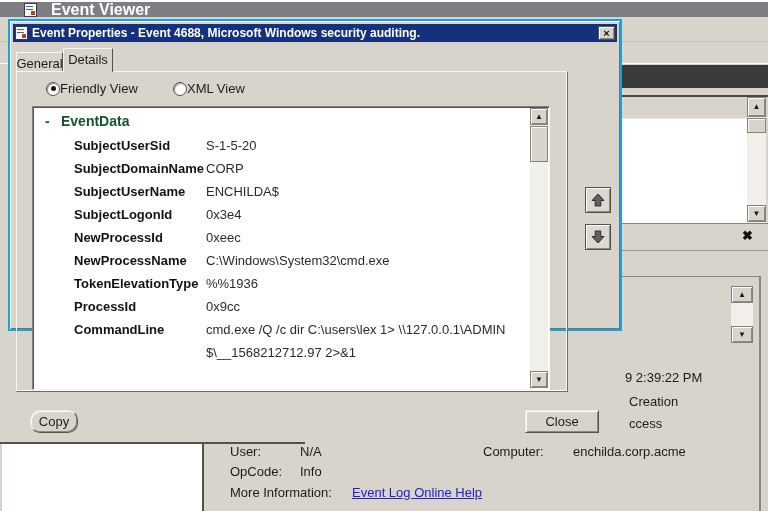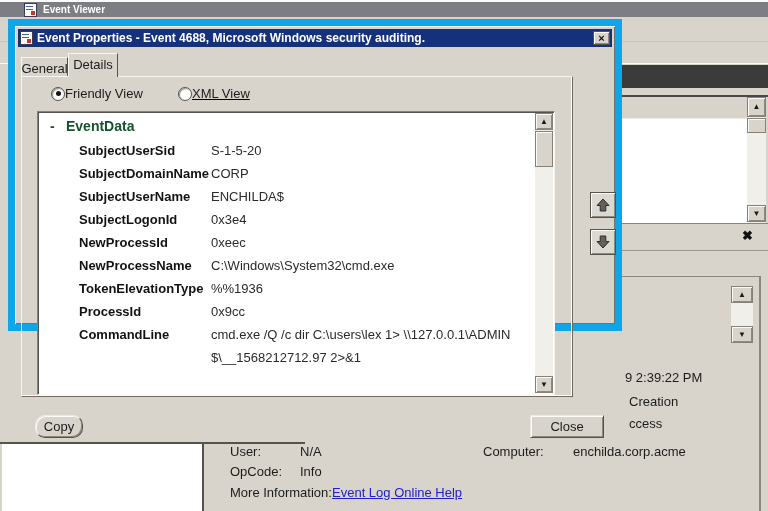--- a/index.html
+++ b/index.html
@@ -4,42 +4,42 @@
 <style>
   html,body{margin:0;padding:0;}
   body{font-family:"Liberation Sans",sans-serif;background:#666;}
   .stage{position:relative;width:768px;height:511px;background:#d8d4cc;overflow:hidden;}
   .abs{position:absolute;}
   .txt13{font-size:13px;line-height:15px;color:#1c1c1c;white-space:nowrap;}
 
   
   .bg-topline{left:0;top:0;width:768px;height:2px;background:#fbfbfa;}
   .bg-titlebar{left:0;top:2px;width:768px;height:15px;background:#7d7d84;display:flex;align-items:center;}
-  .bg-titlebar .ttl{color:#fff;font-size:10px;font-weight:bold;margin-left:6px;white-space:nowrap;}
+  .bg-titlebar .ttl{color:#fff;font-size:16px;font-weight:bold;margin-left:14px;white-space:nowrap;}
   .bg-menustrip{left:0;top:17px;width:768px;height:24px;background:#d8d4cc;border-bottom:1px solid #c9c5bd;}
   .bg-toolbar{left:0;top:42px;width:768px;height:21px;background:#d8d4cc;border-bottom:1px solid #fdfcfa;}
   .bg-darkband{left:560px;top:65px;width:208px;height:23px;background:#3b3b3b;}
   .bg-darkline{left:560px;top:95px;width:208px;height:2px;background:#4a4846;}
   .bg-list{left:560px;top:97px;width:206px;height:126px;background:#fff;}
   .bg-list-header{position:absolute;left:0;top:0;right:19px;height:21px;background:#d8d4cc;border-bottom:1px solid #eceae5;}
   .sb{position:absolute;background:#f1efe9;}
   .sb-btn{position:absolute;left:0;width:100%;background:#d8d4cc;border:1px solid #858178;box-shadow:inset 1px 1px 0 #fbfaf7,inset -1px -1px 0 #8d897f;color:#1a1a1a;font-size:8px;line-height:1;display:flex;align-items:center;justify-content:center;box-sizing:border-box;}
   .sb-thumb{position:absolute;left:0;width:100%;background:#d8d4cc;border:1px solid #858178;box-shadow:inset 1px 1px 0 #fbfaf7;box-sizing:border-box;}
   .bg-div1{left:560px;top:223px;width:208px;height:1px;background:#88857d;}
   .bg-actionrow{left:560px;top:226px;width:208px;height:24px;background:#d8d4cc;border-bottom:1px solid #9b978f;}
   .bg-pvclose{left:742px;top:228px;font-size:13px;font-weight:bold;color:#111;cursor:default;}
   .bg-preview-top{left:560px;top:276px;width:200px;height:1px;background:#8a8780;}
   .bg-preview-right{left:759px;top:276px;width:2px;height:235px;background:#8a8780;}
   .frag{color:#1c1c1c;font-size:13px;white-space:nowrap;}
   .bg-splitline{left:0;top:442px;width:305px;height:2px;background:#55524b;}
   .bg-leftpane{left:2px;top:444px;width:200px;height:67px;background:#fff;border-right:2px solid #55524b;}
-  .link{color:#2121cc;text-decoration:underline;cursor:pointer;}
+  .link{color:#2121cc;text-decoration:underline;cursor:pointer;margin-left:20px;}
 
   
-  .dialog{left:8px;top:19px;width:614px;height:312px;background:#d8d4cc;border:7px solid #0ea5e9;box-shadow:inset 1px 1px 0 #fcfbf9,inset -1px -1px 0 #76726a;box-sizing:border-box;z-index:10;}
+  .dialog{left:8px;top:19px;width:614px;height:312px;background:#d8d4cc;border:2px solid #0ea5e9;box-shadow:inset 1px 1px 0 #fcfbf9,inset -1px -1px 0 #76726a;box-sizing:border-box;z-index:10;}
   .d-titlebar{position:absolute;left:3px;top:3px;right:3px;height:18px;background:#15317c;display:flex;align-items:center;}
   .d-titlebar .ttl{color:#fff;font-size:12px;font-weight:bold;margin-left:4px;white-space:nowrap;overflow:hidden;}
   .d-close{position:absolute;right:2px;top:2px;width:17px;height:14px;background:#d8d4cc;border:1px solid #55524b;box-shadow:inset 1px 1px 0 #fff,inset -1px -1px 0 #8d897f;font-size:11px;font-weight:bold;color:#111;display:flex;align-items:center;justify-content:center;line-height:1;box-sizing:border-box;}
   .tab{position:absolute;background:#d8d4cc;border:1px solid #55524b;border-bottom:none;border-top-color:#f7f5f1;border-left-color:#f7f5f1;font-size:13px;color:#1c1c1c;display:flex;align-items:flex-start;justify-content:center;padding-top:3px;box-sizing:border-box;}
   .tab-general{left:6px;top:31px;width:47px;height:19px;z-index:2;text-align:center;}
   .tab-details{left:53px;top:27px;width:50px;height:24px;z-index:4;}
   .tab-frame{position:absolute;left:6px;top:50px;width:552px;height:321px;border:1px solid #6e6a62;border-top-color:#f7f5f1;border-left-color:#f7f5f1;box-shadow:inset -1px -1px 0 #fdfcfa;box-sizing:border-box;z-index:3;}
   .radio-opt{position:absolute;display:flex;align-items:center;z-index:5;}
   .radio-circle{width:12px;height:12px;border-radius:50%;background:#fff;border:1px solid #55524b;box-shadow:inset 1px 1px 1px #9a968e;position:relative;display:inline-block;}
   .radio-opt.selected .radio-circle::after{content:"";position:absolute;left:3.5px;top:3.5px;width:5px;height:5px;border-radius:50%;background:#161616;}
@@ -131,21 +131,21 @@
     <div class="tab tab-details">
       <span>Details</span>
     </div>
 
     <div class="tab-frame"></div>
 
     <div class="radio-opt selected" style="left:36px;top:60px;">
       <span class="radio-circle"></span>
       <span class="radio-label">Friendly View</span>
     </div>
-    <div class="radio-opt" style="left:163px;top:60px;text-decoration:underline;">
+    <div class="radio-opt" style="left:163px;top:60px;">
       <span class="radio-circle"></span>
       <span class="radio-label">XML View</span>
     </div>
 
     <div class="ed-box">
       <div class="ed-header">
         <span class="glyph">-</span><span>EventData</span>
       </div>
       <div class="ed-fields">
           <div class="ed-row">

